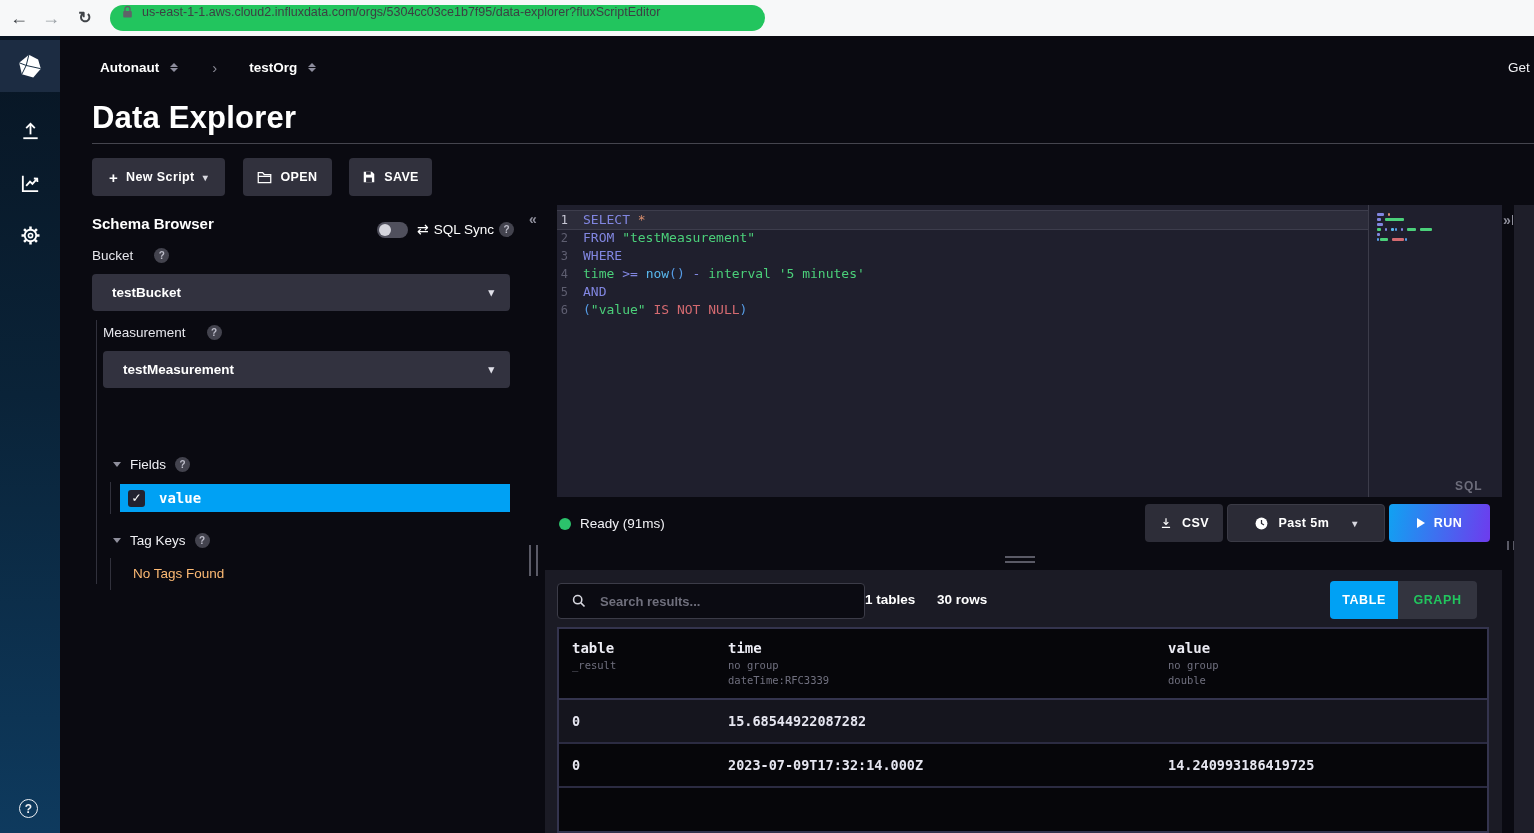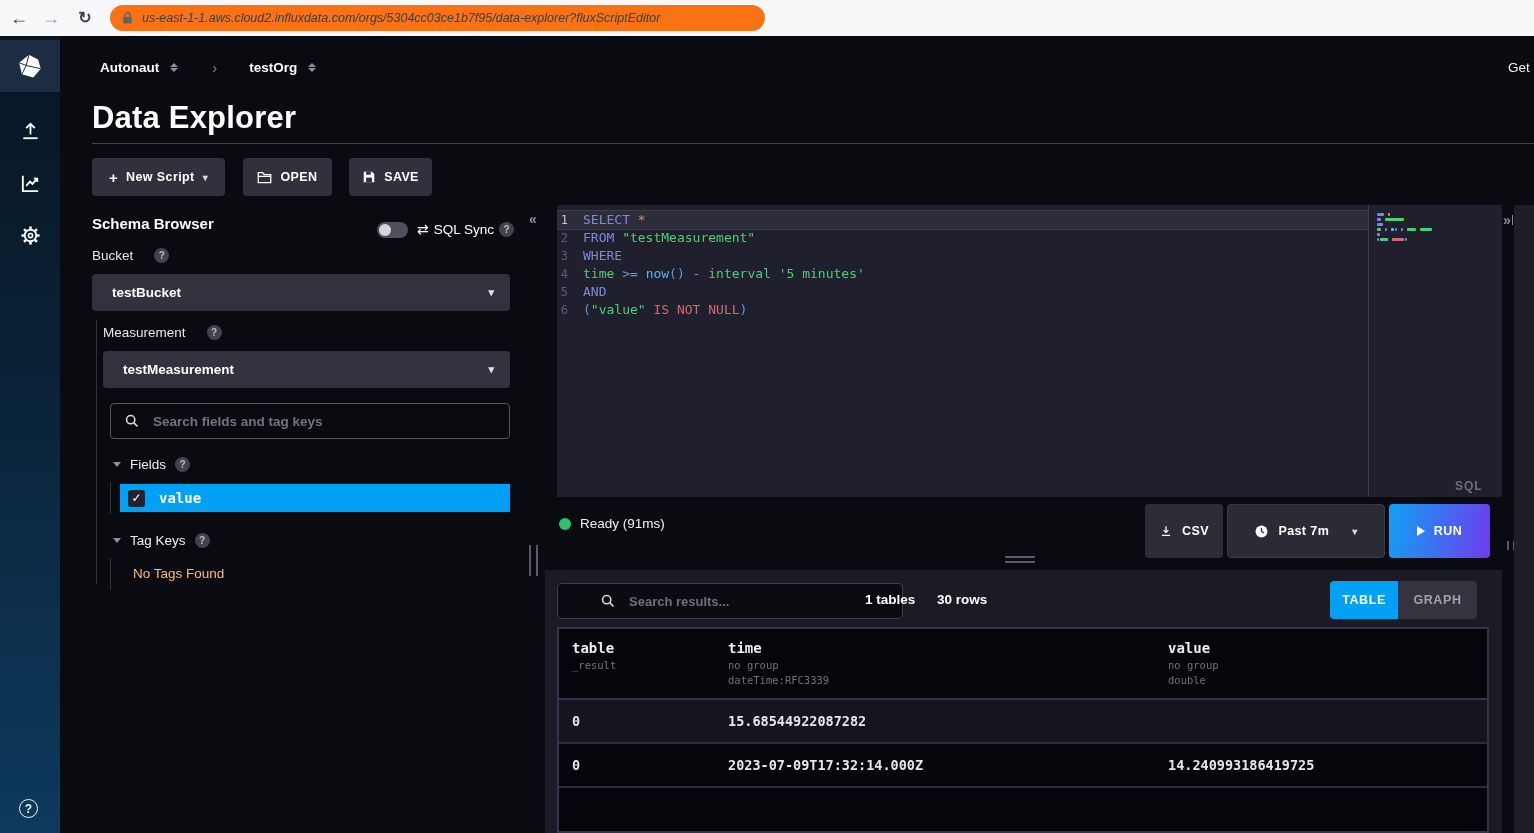--- a/index.html
+++ b/index.html
@@ -6,21 +6,21 @@
   *{box-sizing:border-box;font-family:"Liberation Sans",sans-serif;}
   .mono,.mono *{font-family:"DejaVu Sans Mono",monospace;}
   #screen{position:relative;width:1534px;height:833px;background:#0a0a11;overflow:hidden;}
 
   
   .chrome{position:absolute;left:0;top:0;width:1534px;height:36px;background:#f7f8f9;}
   .chrome .navic{position:absolute;top:0;height:36px;line-height:36px;font-size:18px;color:#3f4348;text-align:center;width:26px;}
   .chrome .fwd{color:#9aa0a6;}
   .chrome .reload{font-size:16px;font-weight:bold;}
   .urlpill{position:absolute;left:110px;top:5px;width:655px;height:26px;border-radius:13px;background:#ecEEF1;background:#ecEef1;}
-  .urlpill{background:#f97316;display:flex;align-items:center;font-style:italic;}
+  .urlpill{background:#22c55e;display:flex;align-items:flex-start;}
   .urlpill .lock{margin-left:12px;display:inline-flex;}
   .urlpill .url{margin-left:9px;font-size:12.5px;color:#3c4043;white-space:nowrap;}
 
   
   .sidebar{position:absolute;left:0;top:36px;width:60px;height:797px;background:linear-gradient(180deg,#081523 0%,#0a2338 45%,#0e3a5e 100%);}
   .logo-cell{position:absolute;left:0;top:4px;width:60px;height:52px;background:#1c2c42;display:flex;align-items:center;justify-content:center;}
   .side-ic{position:absolute;left:0;width:60px;height:32px;display:flex;align-items:center;justify-content:center;cursor:pointer;}
   .help-circ{position:absolute;left:19px;top:763px;width:19px;height:19px;border:1.6px solid #eef0f4;border-radius:50%;color:#eef0f4;
     font-size:12px;font-weight:bold;display:flex;align-items:center;justify-content:center;}
 
@@ -89,37 +89,37 @@
   .mm-line span{height:3px;display:inline-block;border-radius:1px;}
   .sql-label{position:absolute;left:1455px;top:479px;color:#6d6d7b;font-size:12px;font-weight:bold;letter-spacing:1px;}
   .rail{position:absolute;left:1514px;top:205px;width:20px;height:628px;background:#1e1e29;}
   .collapse-r{position:absolute;left:1503px;top:212px;display:flex;align-items:center;color:#8f8f9c;}
   .collapse-r .g{font-size:14px;font-weight:bold;}
   .collapse-r .bar{width:1.5px;height:10px;background:#8f8f9c;margin-left:1px;}
 
   
   .ready-dot{position:absolute;left:559px;top:518px;width:12px;height:12px;border-radius:50%;background:#2bc26b;}
   .ready-txt{position:absolute;left:580px;top:516px;color:#f2f2f6;font-size:13.5px;}
-  .sbtn{position:absolute;top:504px;height:54px;background:#2d2d38;border-radius:4px;color:#fff;font-size:12.5px;font-weight:bold;
+  .sbtn{position:absolute;top:504px;height:38px;background:#2d2d38;border-radius:4px;color:#fff;font-size:12.5px;font-weight:bold;
     display:flex;align-items:center;justify-content:center;gap:9px;cursor:pointer;letter-spacing:.4px;}
   .run-btn{background:linear-gradient(100deg,#10a2f2 0%,#6e3bee 100%);}
   .play-tri{width:0;height:0;border-top:5px solid transparent;border-bottom:5px solid transparent;border-left:8px solid #fff;}
   .sbtn .caret{font-size:10px;color:#d8d8e0;margin-left:14px;}
 
   
   .results{position:absolute;left:545px;top:570px;width:957px;height:263px;background:#1b1b25;}
-  .res-search{position:absolute;left:12px;top:13px;width:346px;height:36px;background:#0b0b12;border:1px solid #3c3c48;border-radius:4px;
-    display:flex;align-items:center;padding-left:29px;}
+  .res-search{position:absolute;left:12px;top:13px;width:308px;height:36px;background:#0b0b12;border:1px solid #3c3c48;border-radius:4px;
+    display:flex;align-items:center;}
   .res-search input{background:transparent;border:none;outline:none;color:#e8e8ee;font-size:13px;font-weight:bold;width:220px;}
   .res-search input::placeholder{color:#6f6f7c;}
   .res-count{position:absolute;top:22px;color:#fff;font-size:13.5px;font-weight:bold;}
   .tab{position:absolute;top:11px;height:38px;display:flex;align-items:center;justify-content:center;
     font-size:12.5px;font-weight:bold;letter-spacing:.6px;cursor:pointer;}
   .tab-table{left:785px;width:68px;background:#00a1f4;color:#fff;border-radius:4px 0 0 4px;}
-  .tab-graph{left:853px;width:79px;background:#33343f;color:#a3a3a3;border-radius:0 4px 4px 0;}
+  .tab-graph{left:853px;width:79px;background:#33343f;color:#22c55e;border-radius:0 4px 4px 0;}
 
   .rtable{position:absolute;left:12px;top:57px;width:932px;height:206px;background:#06060a;border:2px solid #34344e;}
   .rt-grid{display:grid;grid-template-columns:156px 440px 1fr;}
   .rt-header{border-bottom:2px solid #34344e;padding:10px 0 10px 0;}
   .rt-header .cell{padding-left:13px;}
   .rt-name{color:#ececf4;font-size:14px;font-weight:bold;line-height:19px;}
   .rt-meta{color:#70707f;font-size:10.5px;line-height:15px;}
   .rt-row{height:44px;align-items:center;border-bottom:2px solid #2b2b42;}
   .rt-row .cell{padding-left:13px;color:#e6e6f0;font-size:13.5px;font-weight:bold;}
   .rt-row.odd{background:#15151e;}
@@ -249,29 +249,20 @@
   <div class="guide" style="left:96px;top:320px;height:264px"></div>
   <div class="fld-label" style="left:103px;top:325px">
     <span>Measurement</span>
     <span class="qhelp">?</span>
   </div>
   <div class="dropdown" style="left:103px;top:351px;width:407px">
     <span>testMeasurement</span>
     <span class="caret">▾</span>
   </div>
 
-  <div class="search-box">
-    <span class="mag">
-      <svg width="14" height="14" viewBox="0 0 16 16" fill="none" stroke="#d8d8e0" stroke-width="1.8">
-          <circle cx="6.5" cy="6.5" r="4.7"></circle>
-          <path d="M10.2 10.2 14.3 14.3"></path>
-        </svg>
-    </span>
-    <input placeholder="Search fields and tag keys" style="">
-  </div>
 
   <div class="tree-row" style="left:113px;top:457px">
     <span class="tri-dn"></span>
     <span>Fields</span>
     <span class="qhelp">?</span>
   </div>
   <div class="guide" style="left:110px;top:482px;height:32px"></div>
   <div class="value-row">
     <span class="checkbox">✓</span>
     <span class="vtxt mono">value</span>
@@ -357,21 +348,21 @@
     </span>
     <span>CSV</span>
   </div>
   <div class="sbtn" style="left:1227px;width:158px;background:#2b2b36;border:1px solid #3b3b46">
     <span style="display:inline-flex">
       <svg width="15" height="15" viewBox="0 0 24 24">
           <circle cx="12" cy="12" r="9.5" fill="#fff"></circle>
           <path d="M12 6.5V12l4 2.5" stroke="#2b2b36" stroke-width="2" fill="none"></path>
         </svg>
     </span>
-    <span>Past 7m</span>
+    <span>Past 5m</span>
     <span class="caret">▾</span>
   </div>
   <div class="sbtn run-btn" style="left:1389px;width:101px">
     <span class="play-tri"></span>
     <span>RUN</span>
   </div>
 
   <div class="results">
     <div class="res-search">
       <span class="mag">

